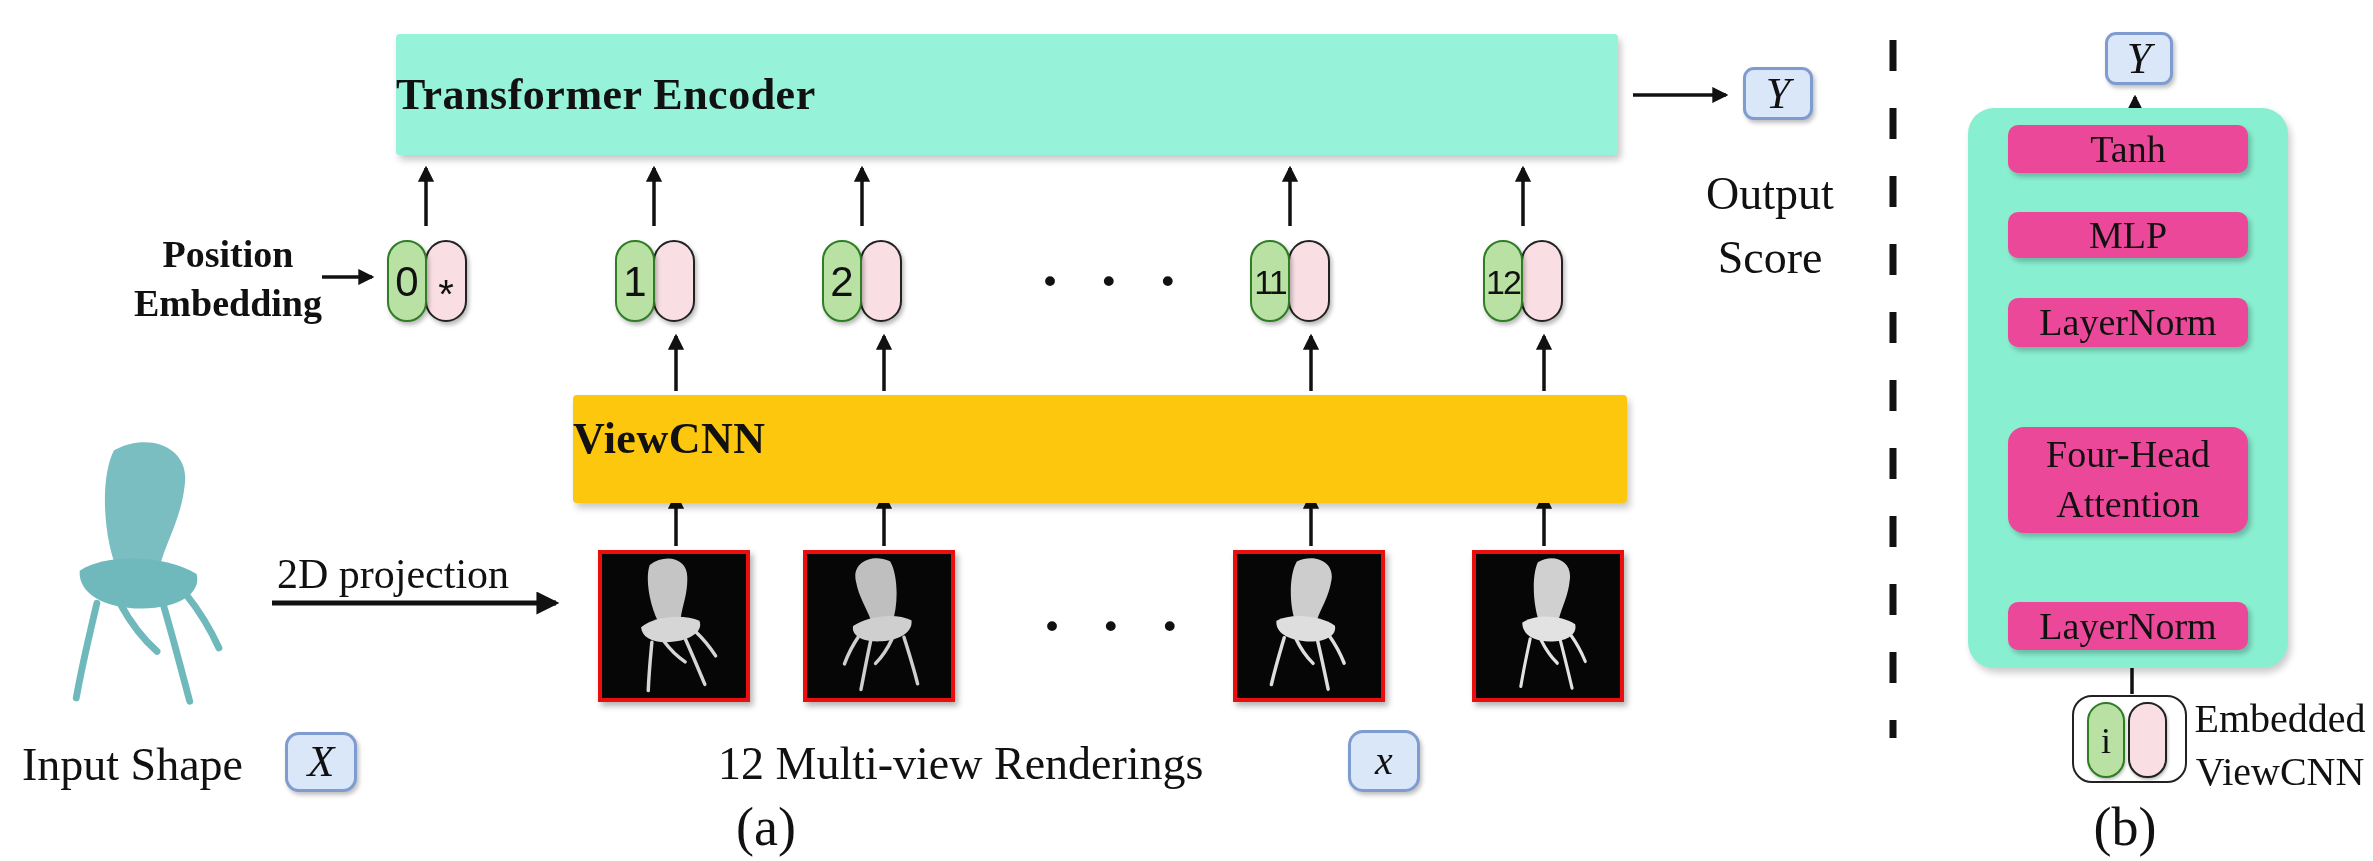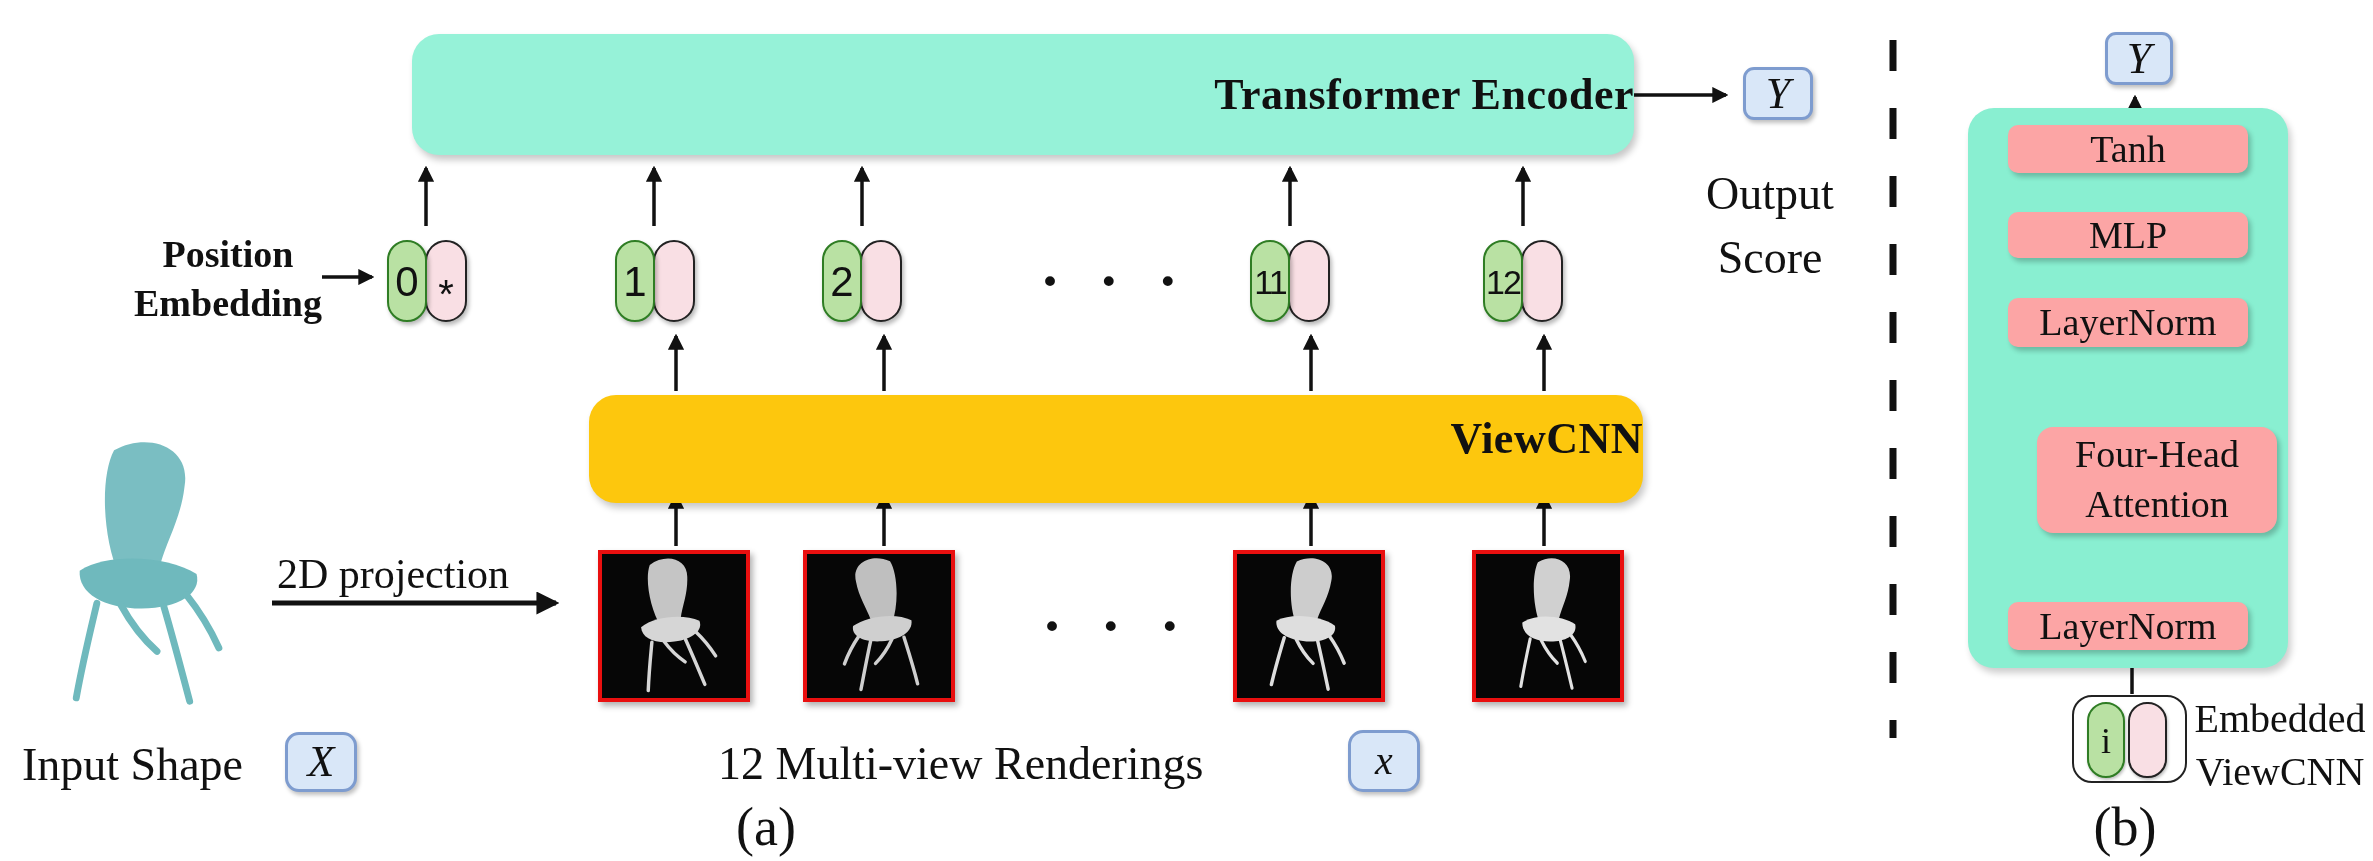--- a/index.html
+++ b/index.html
@@ -6,35 +6,34 @@
   html,body{margin:0;padding:0;background:#ffffff;}
   #canvas{
     position:relative;width:2373px;height:861px;background:#ffffff;overflow:hidden;
     font-family:"Liberation Serif", serif;color:#111;
   }
   .abs{position:absolute;}
   svg.layer{position:absolute;left:0;top:0;width:2373px;height:861px;pointer-events:none;}
 
   
   .bar{
-    position:absolute;border-radius:27px;text-align:right;
+    position:absolute;border-radius:4px;text-align:left;
     font-weight:bold;font-size:44px;letter-spacing:.5px;
     box-shadow:3px 5px 7px rgba(0,0,0,.22);
-    margin-left:16px;
   }
   .bar.mint{background:#96f2d8;}
   .bar.yellow{background:#fdc70d;}
 
   
   .panelb{
     position:absolute;background:#89efd1;border-radius:26px;
     box-shadow:3px 5px 7px rgba(0,0,0,.20);
   }
   .kblock{
-    position:absolute;background:#fca5a5;border-radius:10px;text-align:center;
+    position:absolute;background:#ec4899;border-radius:10px;text-align:center;
     font-size:38px;box-shadow:3px 4px 5px rgba(0,0,0,.22);
   }
 
   
   .badge{
     position:absolute;background:#d9e7f8;border:3px solid #7e9ccf;border-radius:11px;
     box-sizing:border-box;text-align:center;font-style:italic;font-size:44px;
     box-shadow:2px 3px 4px rgba(0,0,0,.25);
   }
 
@@ -246,21 +245,21 @@
 
   <div class="kblock" style="left:2008px;top:125px;width:240px;height:48px;line-height:48px;">
     <span>Tanh</span>
   </div>
   <div class="kblock" style="left:2008px;top:212px;width:240px;height:46px;line-height:46px;">
     <span>MLP</span>
   </div>
   <div class="kblock" style="left:2008px;top:298px;width:240px;height:49px;line-height:49px;">
     <span>LayerNorm</span>
   </div>
-  <div class="kblock" style="left:2008px;top:427px;width:240px;height:106px;line-height:50px;border-radius:16px;padding-top:2px;box-sizing:border-box;margin-left:29px;">
+  <div class="kblock" style="left:2008px;top:427px;width:240px;height:106px;line-height:50px;border-radius:16px;padding-top:2px;box-sizing:border-box;">
     <div>Four-Head</div>
     <div>Attention</div>
   </div>
   <div class="kblock" style="left:2008px;top:602px;width:240px;height:48px;line-height:48px;">
     <span>LayerNorm</span>
   </div>
 
   <div class="itoken" style="left:2072px;top:695px;width:115px;height:88px;">
     <span class="pill green">i</span>
     <span class="pill pink"></span>

